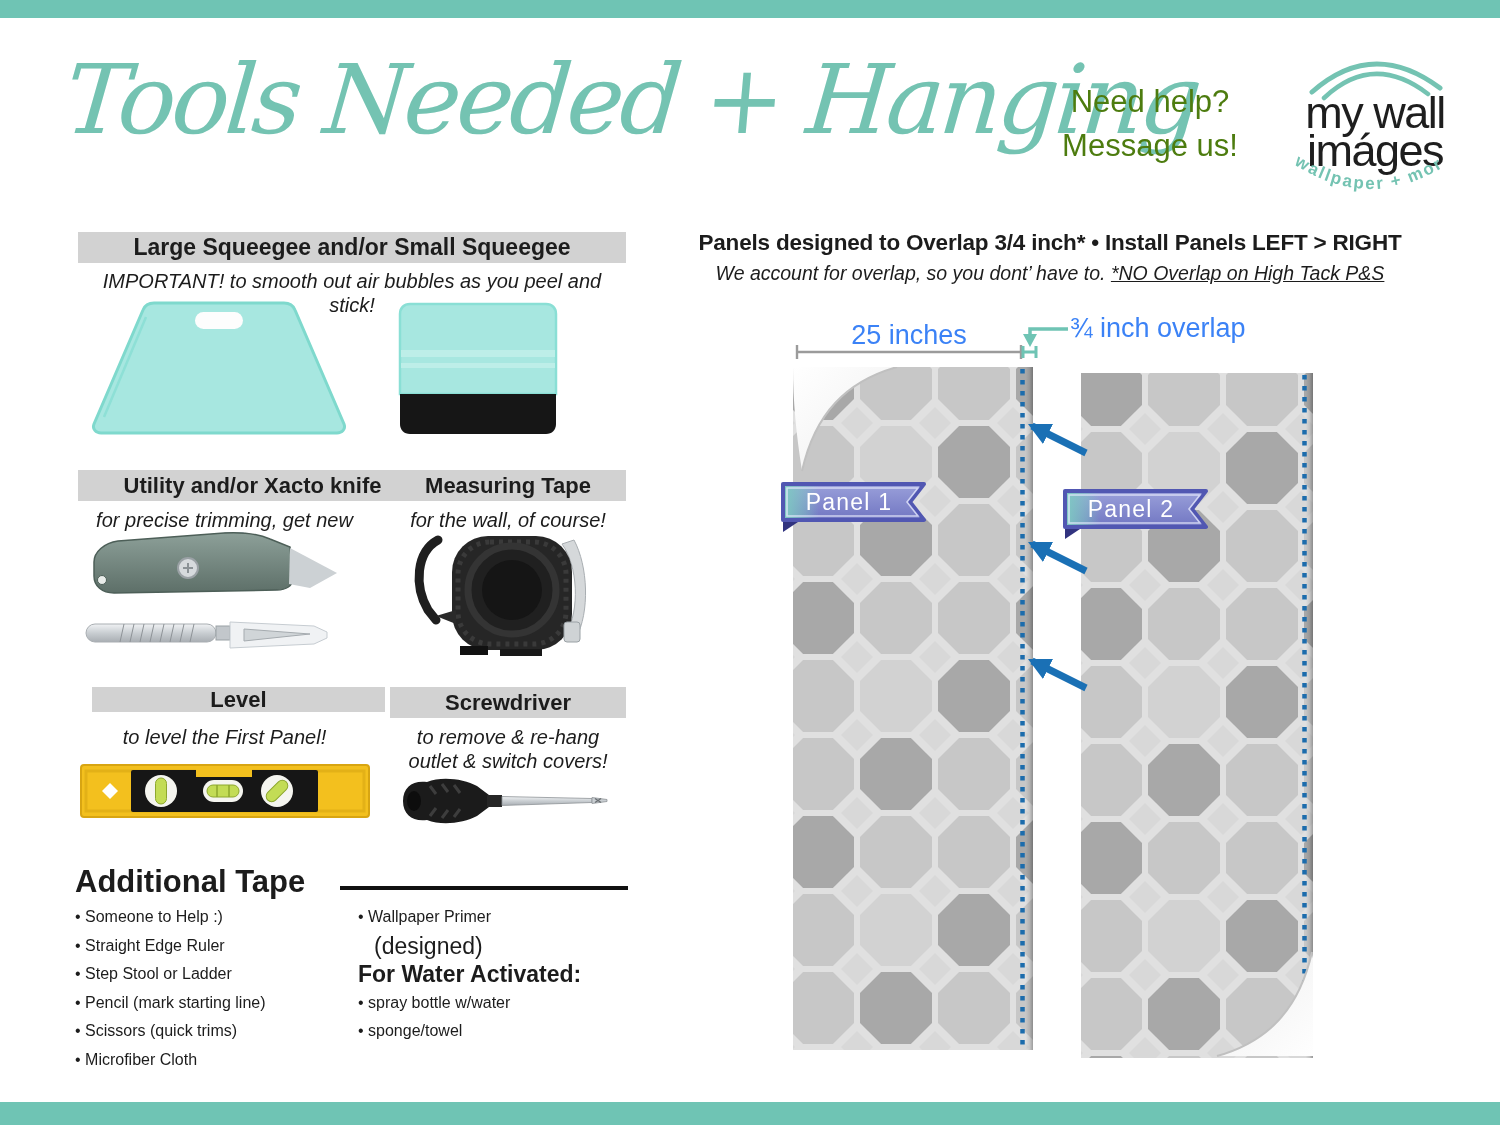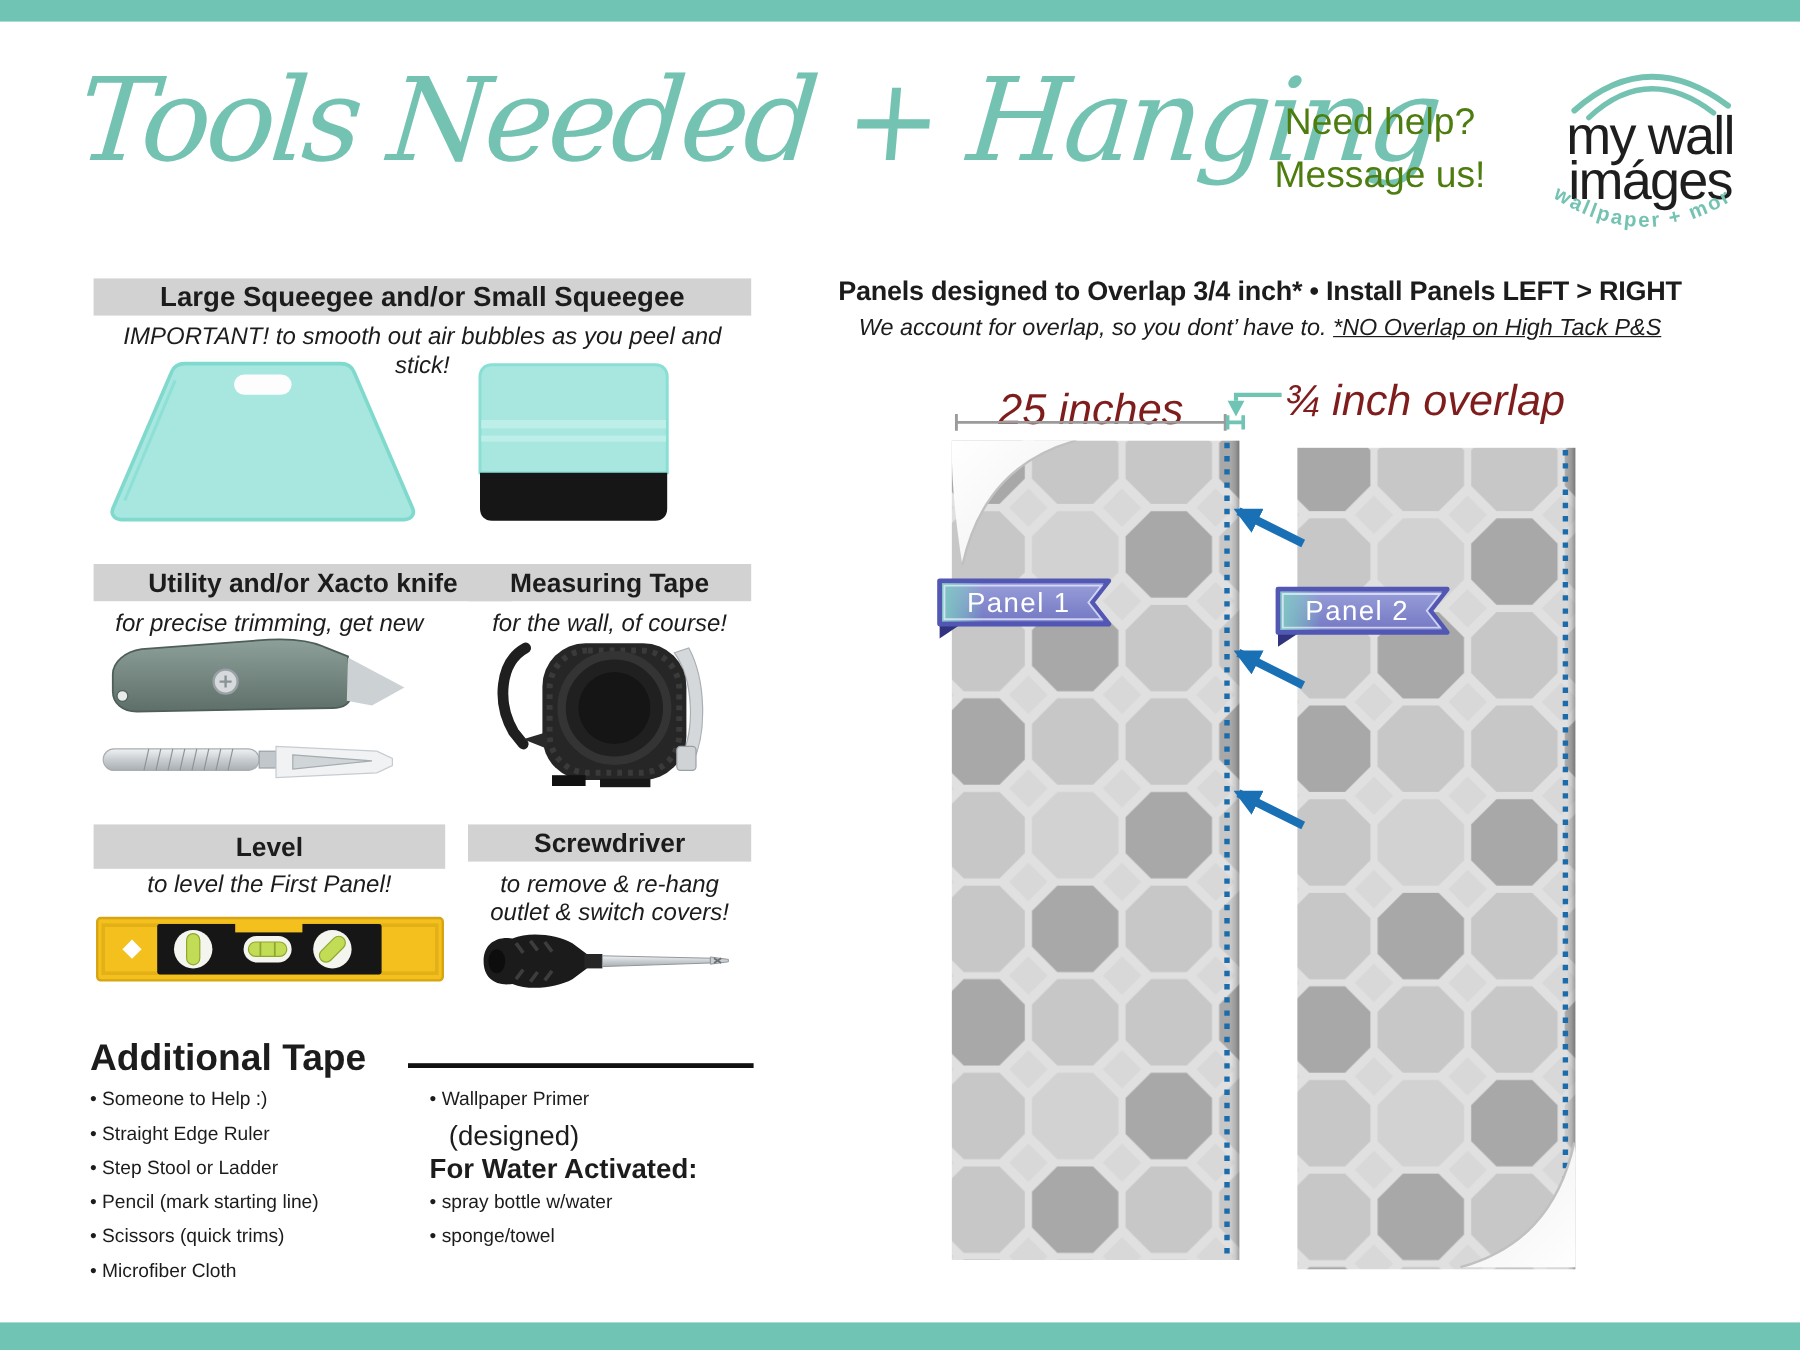--- a/index.html
+++ b/index.html
@@ -16,21 +16,21 @@
   .note{font-style:italic;text-align:center;font-size:20px;line-height:24px;}
   .hl{font-weight:bold;font-size:22.5px;text-align:center;letter-spacing:-0.2px;white-space:nowrap;}
   .sub{font-style:italic;font-size:19.5px;text-align:center;white-space:nowrap;}
   .u{text-decoration:underline;}
   .addl-title{font-size:31px;font-weight:bold;white-space:nowrap;}
   .rule{background:#111;height:4px;}
   ul.blist{list-style:none;margin:0;padding:0;font-size:16px;line-height:28.6px;white-space:nowrap;}
   ul.blist li::before{content:"• ";}
   .optline{font-size:23px;line-height:28.6px;padding-left:16px;white-space:nowrap;}
   .waterhdr{font-size:23px;line-height:28.6px;font-weight:bold;white-space:nowrap;}
-  .mlabel{font-size:36px;color:#7f1d1d;white-space:nowrap;font-style:italic;}
+  .mlabel{font-size:27px;color:#3b82f6;white-space:nowrap;}
   svg{display:block;}
 </style>
 </head>
 <body>
 
 <div id="page">
 
   <svg width="0" height="0" style="position:absolute" aria-hidden="true">
     <defs>
       <polygon id="oct8" points="36,14.9 14.9,36 -14.9,36 -36,14.9 -36,-14.9 -14.9,-36 14.9,-36 36,-14.9"></polygon>
@@ -164,21 +164,21 @@
     <rect x="50" y="12" width="120" height="114" rx="36" fill="#262626"></rect>
     <rect x="56" y="18" width="108" height="102" rx="32" fill="none" stroke="#3a3a3a" stroke-width="5" stroke-dasharray="4 5"></rect>
     <circle cx="110" cy="66" r="44" fill="#202020" stroke="#343434" stroke-width="7"></circle>
     <circle cx="110" cy="66" r="30" fill="#151515"></circle>
     <rect x="162" y="98" width="16" height="20" rx="3" fill="#cfd3d5" stroke="#9aa1a5"></rect>
     <rect x="58" y="122" width="28" height="9" fill="#111"></rect>
     <rect x="98" y="125" width="42" height="7" fill="#181818"></rect>
     <polygon points="34,92 54,86 54,100" fill="#2a2a2a"></polygon>
   </svg>
 
-  <div class="abs hdr" style="left:78px;top:687px;width:293px;height:37px">Level</div>
+  <div class="abs hdr" style="left:92px;top:687px;width:293px;height:25px">Level</div>
   <div class="abs hdr" style="left:390px;top:687px;width:236px;height:31px">Screwdriver</div>
   <div class="abs note" style="left:78px;top:725px;width:293px">to level the First Panel!</div>
   <div class="abs note" style="left:390px;top:725px;width:236px">
     <span>to remove &amp; re-hang</span><br>
     <span>outlet &amp; switch covers!</span>
   </div>
 
   <svg class="abs" style="left:80px;top:763px" width="290" height="56" viewBox="0 0 290 56">
     <rect x="1" y="2" width="288" height="52" rx="3" fill="#f3c01e" stroke="#d8a512" stroke-width="2"></rect>
     <rect x="6" y="8" width="278" height="40" fill="none" stroke="#e3b117" stroke-width="3"></rect>

